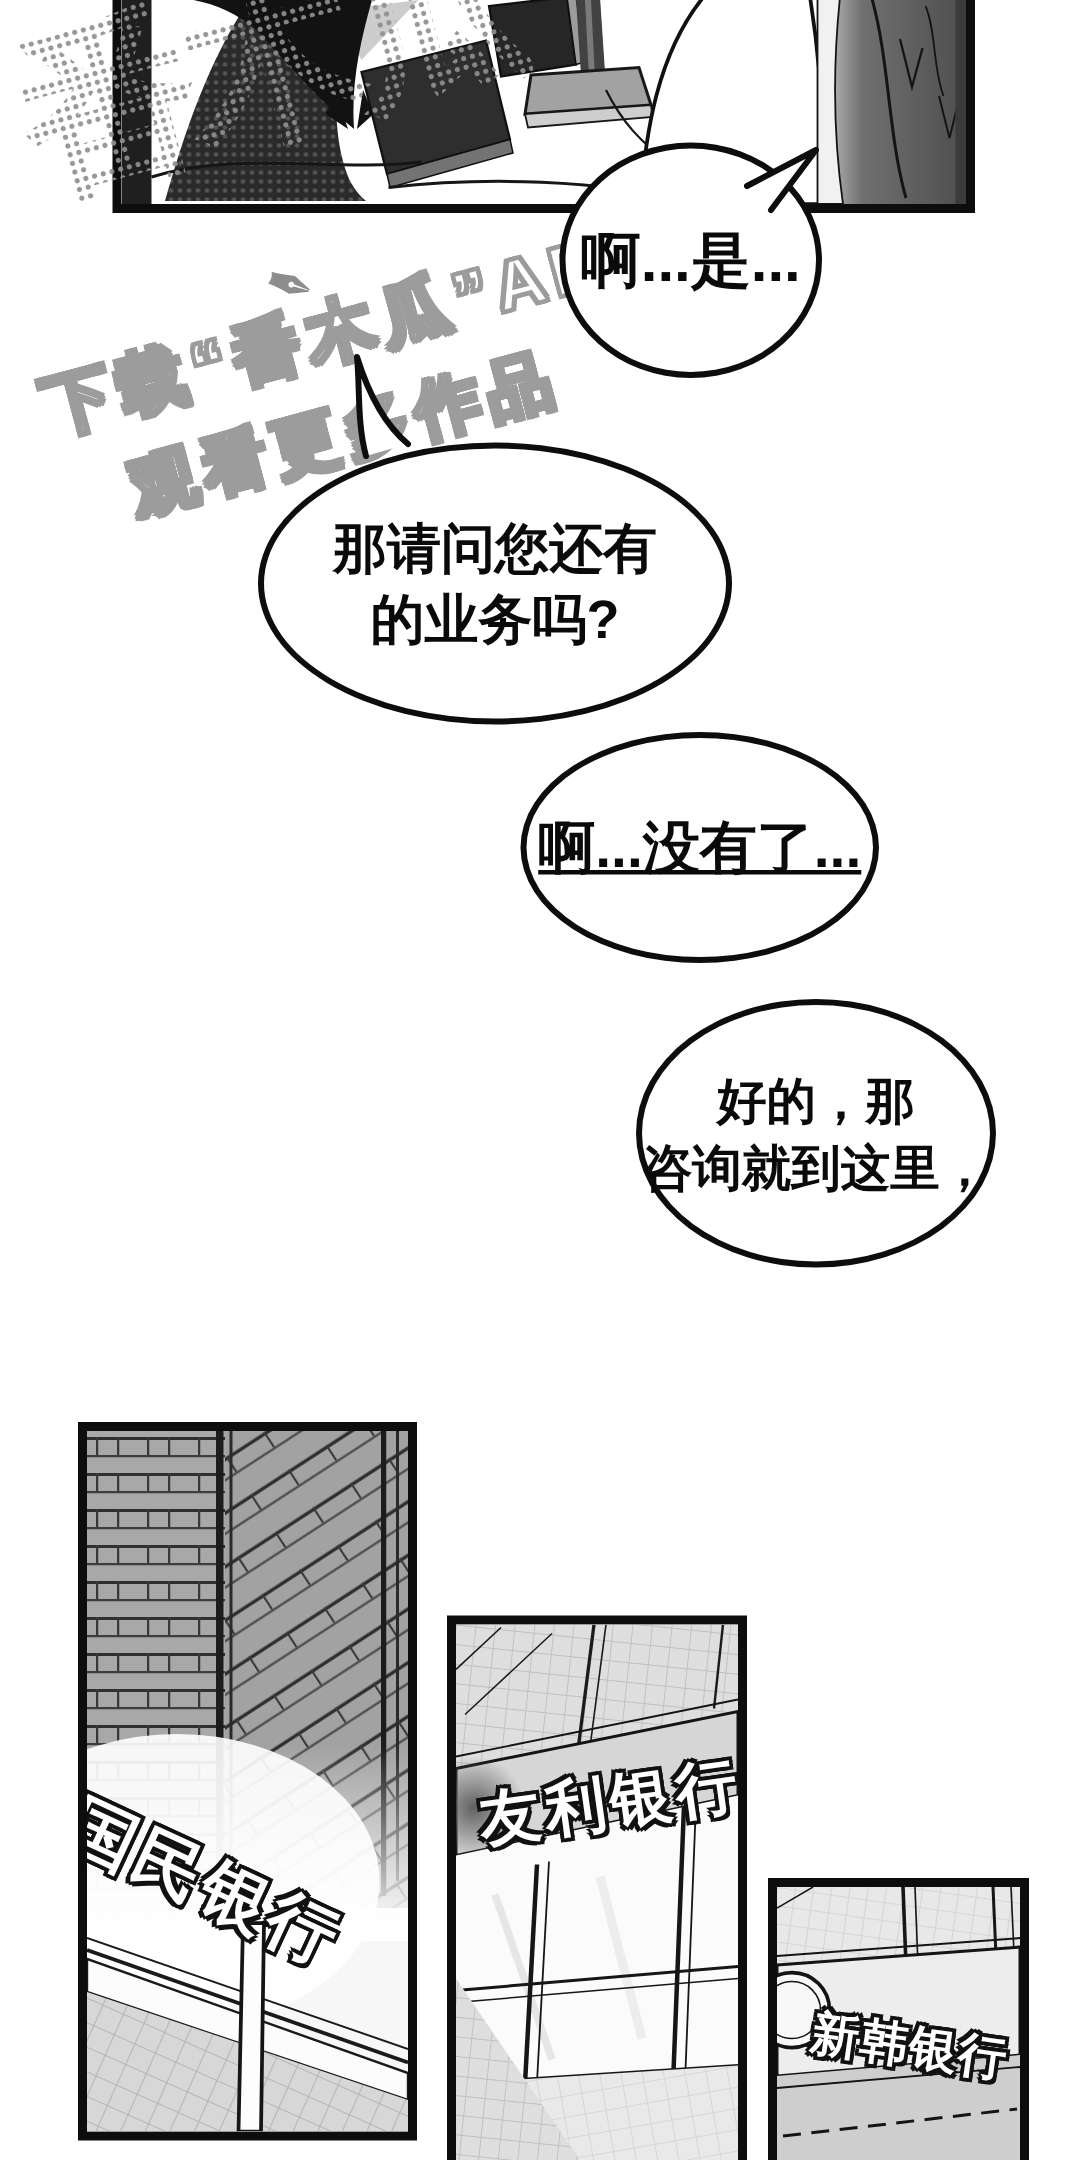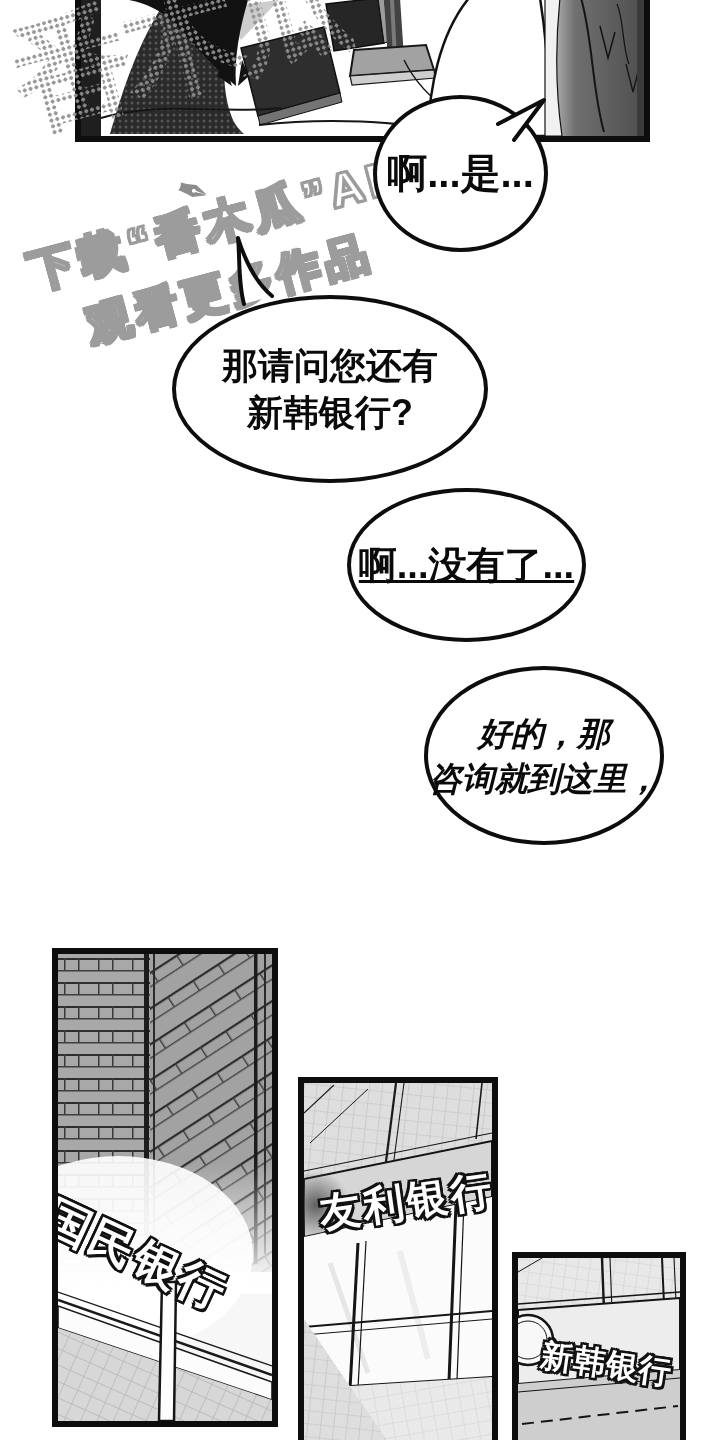--- a/index.html
+++ b/index.html
@@ -47,21 +47,21 @@
   
   .bubble{
     position:absolute;background:#fff;border:4px solid #0d0d0d;border-radius:50%;
     display:flex;flex-direction:column;align-items:center;justify-content:center;
     text-align:left;z-index:30;font-weight:bold;color:#0a0a0a;
   }
   .bubble .ln{display:block;white-space:nowrap;}
   .b1{left:373px;top:95px;width:167px;height:149px;font-size:40px;}
   .b2{left:172px;top:295px;width:308px;height:180px;font-size:36px;line-height:47px;}
   .b3{left:347px;top:488px;width:231px;height:146px;font-size:38px;text-decoration:underline;}
-  .b4{left:424px;top:666px;width:232px;height:171px;font-size:33px;line-height:45px;font-style:italic;}
+  .b4{left:424px;top:666px;width:232px;height:171px;font-size:33px;line-height:45px;}
   .tail{position:absolute;z-index:31;overflow:visible;}
   .tail1{left:488px;top:88px;width:64px;height:64px;}
   .tail2{left:222px;top:232px;width:64px;height:84px;}
 
   
   .bank-sign{
     position:absolute;font-weight:900;color:#ffffff;white-space:nowrap;z-index:6;
     text-shadow:2.5px 2.5px 0 #111,-2.5px -2.5px 0 #111,2.5px -2.5px 0 #111,
       -2.5px 2.5px 0 #111,0 2.5px 0 #111,0 -2.5px 0 #111,
       2.5px 0 0 #111,-2.5px 0 0 #111;
@@ -126,21 +126,21 @@
 
   <div class="bubble b1">
     <span class="ln">啊...是...</span>
   </div>
   <svg class="tail tail1" viewBox="0 0 64 64">
     <path d="M10,36 L56,12 L26,52" fill="#ffffff" stroke="#0d0d0d" stroke-width="4" stroke-linejoin="round" stroke-linecap="round"></path>
   </svg>
 
   <div class="bubble b2">
     <span class="ln">那请问您还有</span>
-    <span class="ln">新韩银行?</span>
+    <span class="ln">的业务吗?</span>
   </div>
   <svg class="tail tail2" viewBox="0 0 64 84">
     <path d="M22,72 C16,50 18,26 16,6 C26,38 38,54 50,64" fill="#ffffff" stroke="#0d0d0d" stroke-width="4" stroke-linejoin="round" stroke-linecap="round"></path>
   </svg>
 
   <div class="bubble b3">
     <span class="ln">啊...没有了...</span>
   </div>
 
   <div class="bubble b4">

